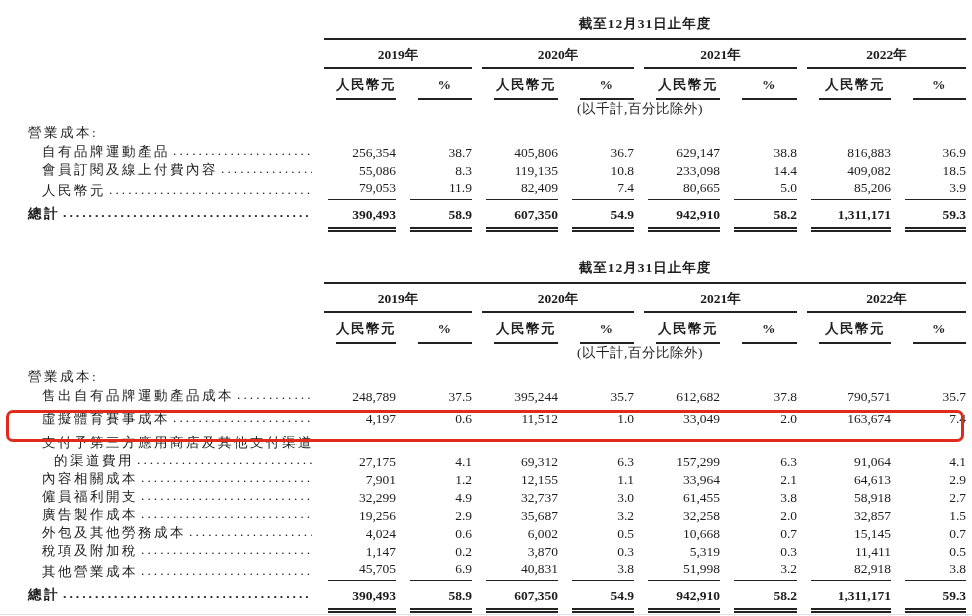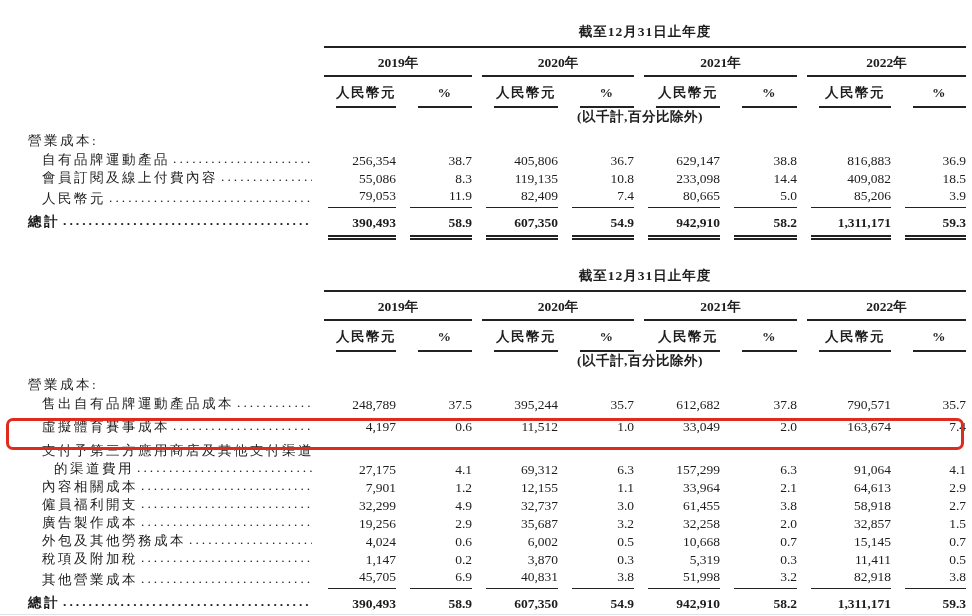--- a/index.html
+++ b/index.html
@@ -2,39 +2,39 @@
 <html><head>
 <meta charset="utf-8">
 <style>
   * { box-sizing: border-box; }
   html,body { margin:0; padding:0; }
   body {
     width:972px; height:616px; overflow:hidden; background:#ffffff;
     font-family:"Liberation Serif","DejaVu Serif",serif;
     color:#1d1d1d; font-size:13.5px;
   }
-  .page { position:relative; padding:24px 6px 0 6px; width:804px; height:616px; }
+  .page { position:relative; padding:16px 6px 0 6px; width:804px; height:616px; }
   table.fintab { border-collapse:collapse; table-layout:fixed; width:960px; }
   table.fintab td { padding:0; vertical-align:bottom; }
 
   
   col.c-label { width:308px; }
   col.c-r1 { width:82px; }  col.c-p1 { width:76px; }
   col.c-r2 { width:86px; }  col.c-p2 { width:76px; }
   col.c-r3 { width:86px; }  col.c-p3 { width:77px; }
   col.c-r4 { width:94px; }  col.c-p4 { width:75px; }
 
   
   .tt   { font-weight:bold; text-align:center; letter-spacing:1px; line-height:16px;
           padding-bottom:6px; border-bottom:2.5px solid #222; margin-left:10px; }
   .grp  { font-weight:bold; text-align:center; line-height:16px;
           padding:7px 0 4px 0; border-bottom:2px solid #222; margin-left:10px; }
   .ch   { font-weight:bold; text-align:center; letter-spacing:1.5px; line-height:16px;
           padding:8px 0 5px 0; border-bottom:2px solid #222; margin-left:22px; }
-  .note-cell { text-align:center; font-weight:bold; line-height:17px; padding:5px 0 0 0; letter-spacing:0.5px; }
+  .note-cell { text-align:center; font-weight:normal; line-height:17px; padding:5px 0 0 0; letter-spacing:0.5px; }
 
   
   tr.sec td { font-weight:normal; letter-spacing:2.5px; line-height:17px; padding:7px 0 2px 22px; }
   tr.item td { height:18px; }
   .lab { display:flex; align-items:flex-start; overflow:hidden; }
   .lab .txt { letter-spacing:2.5px; white-space:nowrap; }
   .ind .lab { padding-left:36px; }
   .dots { flex:1 1 auto; overflow:hidden; white-space:nowrap; margin:0 2px 0 3px; }
   .dots::after { content:"..........................................................................."; letter-spacing:3px; }
   td.num { text-align:right; }

